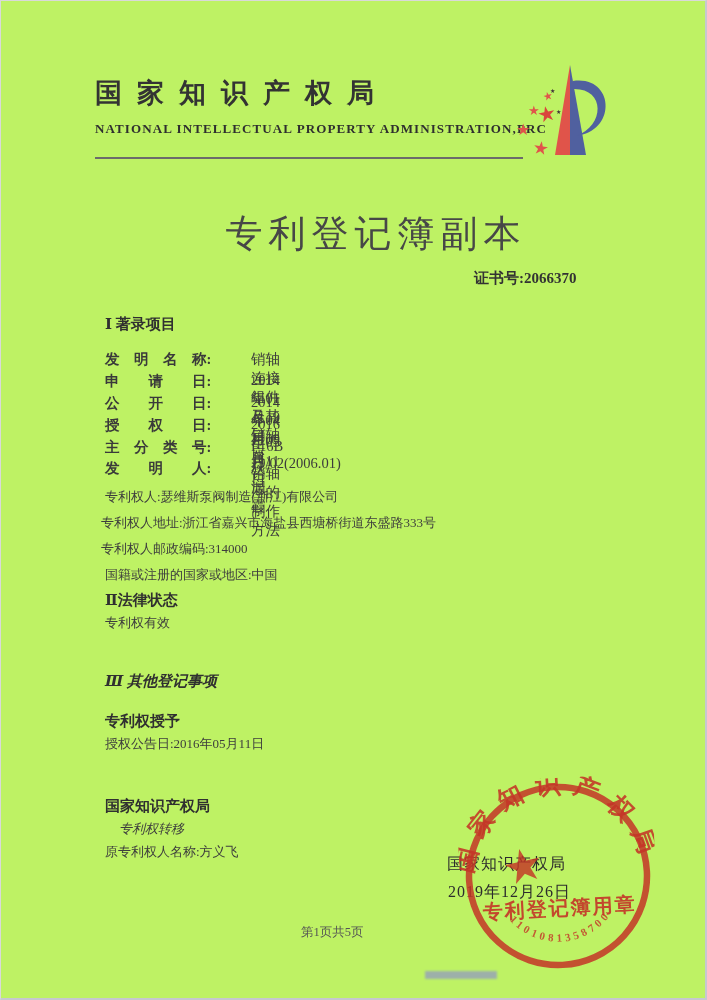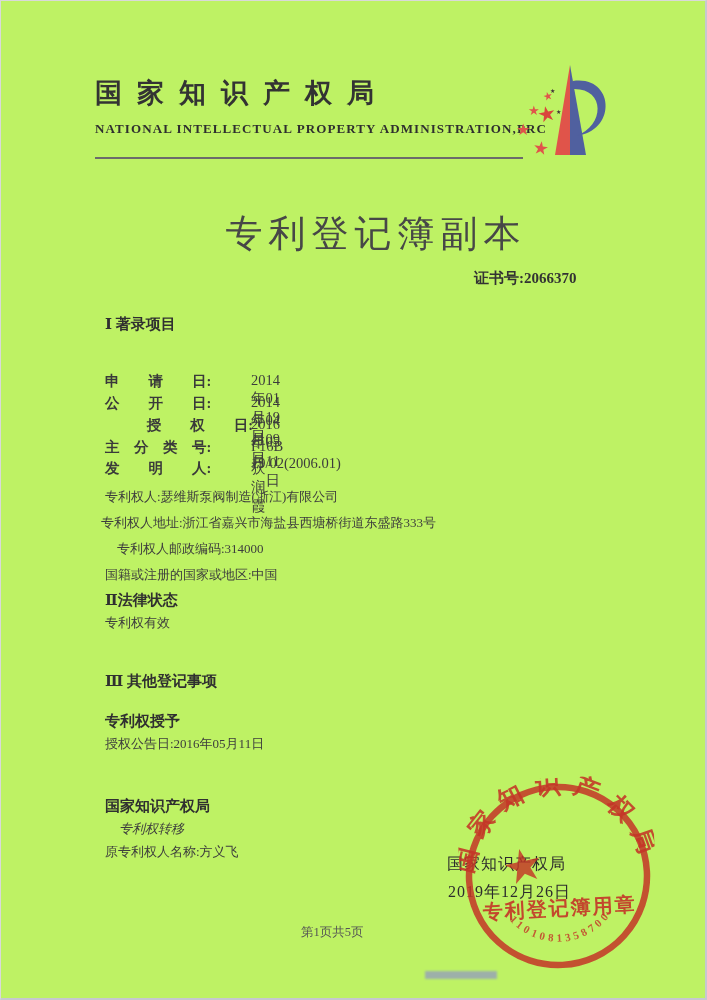--- a/index.html
+++ b/index.html
@@ -47,50 +47,54 @@
     <text x="44" y="36" font-size="6" fill="#40343a">★</text>
     <text x="50" y="57" font-size="6" fill="#40343a">★</text>
   </svg>
 
   <div class="abs doc-title">专利登记簿副本</div>
 
   <div class="abs num-row" style="left:473px;top:268px;">证书号:2066370</div>
 
   <div class="abs sec-head" style="left:104px;top:314px;">Ⅰ 著录项目</div>
 
+  <div class="field-row" style="top:349px;">
+    <span class="flabel">发　明　名　称:</span>
+    <span class="fvalue">销轴连接组件及其销轴座、销轴座的制作方法</span>
+  </div>
   <div class="field-row" style="top:371px;">
     <span class="flabel">申　　请　　日:</span>
     <span class="fvalue">2014年01月19日</span>
   </div>
   <div class="field-row" style="top:393px;">
     <span class="flabel">公　　开　　日:</span>
     <span class="fvalue">2014年04月09日</span>
   </div>
-  <div class="field-row" style="top:415px;text-align:right;">
+  <div class="field-row" style="top:415px;">
     <span class="flabel">授　　权　　日:</span>
     <span class="fvalue">2016年05月11日</span>
   </div>
   <div class="field-row" style="top:437px;">
     <span class="flabel">主　分　类　号:</span>
     <span class="fvalue">F16B 19/02(2006.01)</span>
   </div>
   <div class="field-row" style="top:458px;">
     <span class="flabel">发　　明　　人:</span>
     <span class="fvalue">狄润霞</span>
   </div>
 
   <div class="abs body-line" style="left:104px;top:487px;">专利权人:瑟维斯泵阀制造(浙江)有限公司</div>
   <div class="abs body-line" style="left:100px;top:513px;text-align:right;">专利权人地址:浙江省嘉兴市海盐县西塘桥街道东盛路333号</div>
-  <div class="abs body-line" style="left:116px;top:539px;">专利权人邮政编码:314000</div>
+  <div class="abs body-line" style="left:100px;top:539px;">专利权人邮政编码:314000</div>
   <div class="abs body-line" style="left:104px;top:565px;">国籍或注册的国家或地区:中国</div>
 
   <div class="abs sec-head" style="left:104px;top:590px;">Ⅱ法律状态</div>
   <div class="abs body-line" style="left:104px;top:613px;">专利权有效</div>
 
-  <div class="abs sec-head" style="left:104px;top:671px;">Ⅲ 其他登记事项</div>
+  <div class="abs sec-head" style="left:104px;top:671px;font-style:italic;">Ⅲ 其他登记事项</div>
 
   <div class="abs sec-head" style="left:104px;top:711px;">专利权授予</div>
   <div class="abs body-line" style="left:104px;top:734px;">授权公告日:2016年05月11日</div>
 
   <div class="abs sec-head" style="left:104px;top:796px;">国家知识产权局</div>
   <div class="abs body-line" style="left:118px;top:819px;font-style:italic;">专利权转移</div>
   <div class="abs body-line" style="left:104px;top:842px;">原专利权人名称:方义飞</div>
 
   <div class="abs stamp-black" style="left:446px;top:853px;">国家知识产权局</div>
   <div class="abs stamp-black" style="left:447px;top:881px;">2019年12月26日</div>

